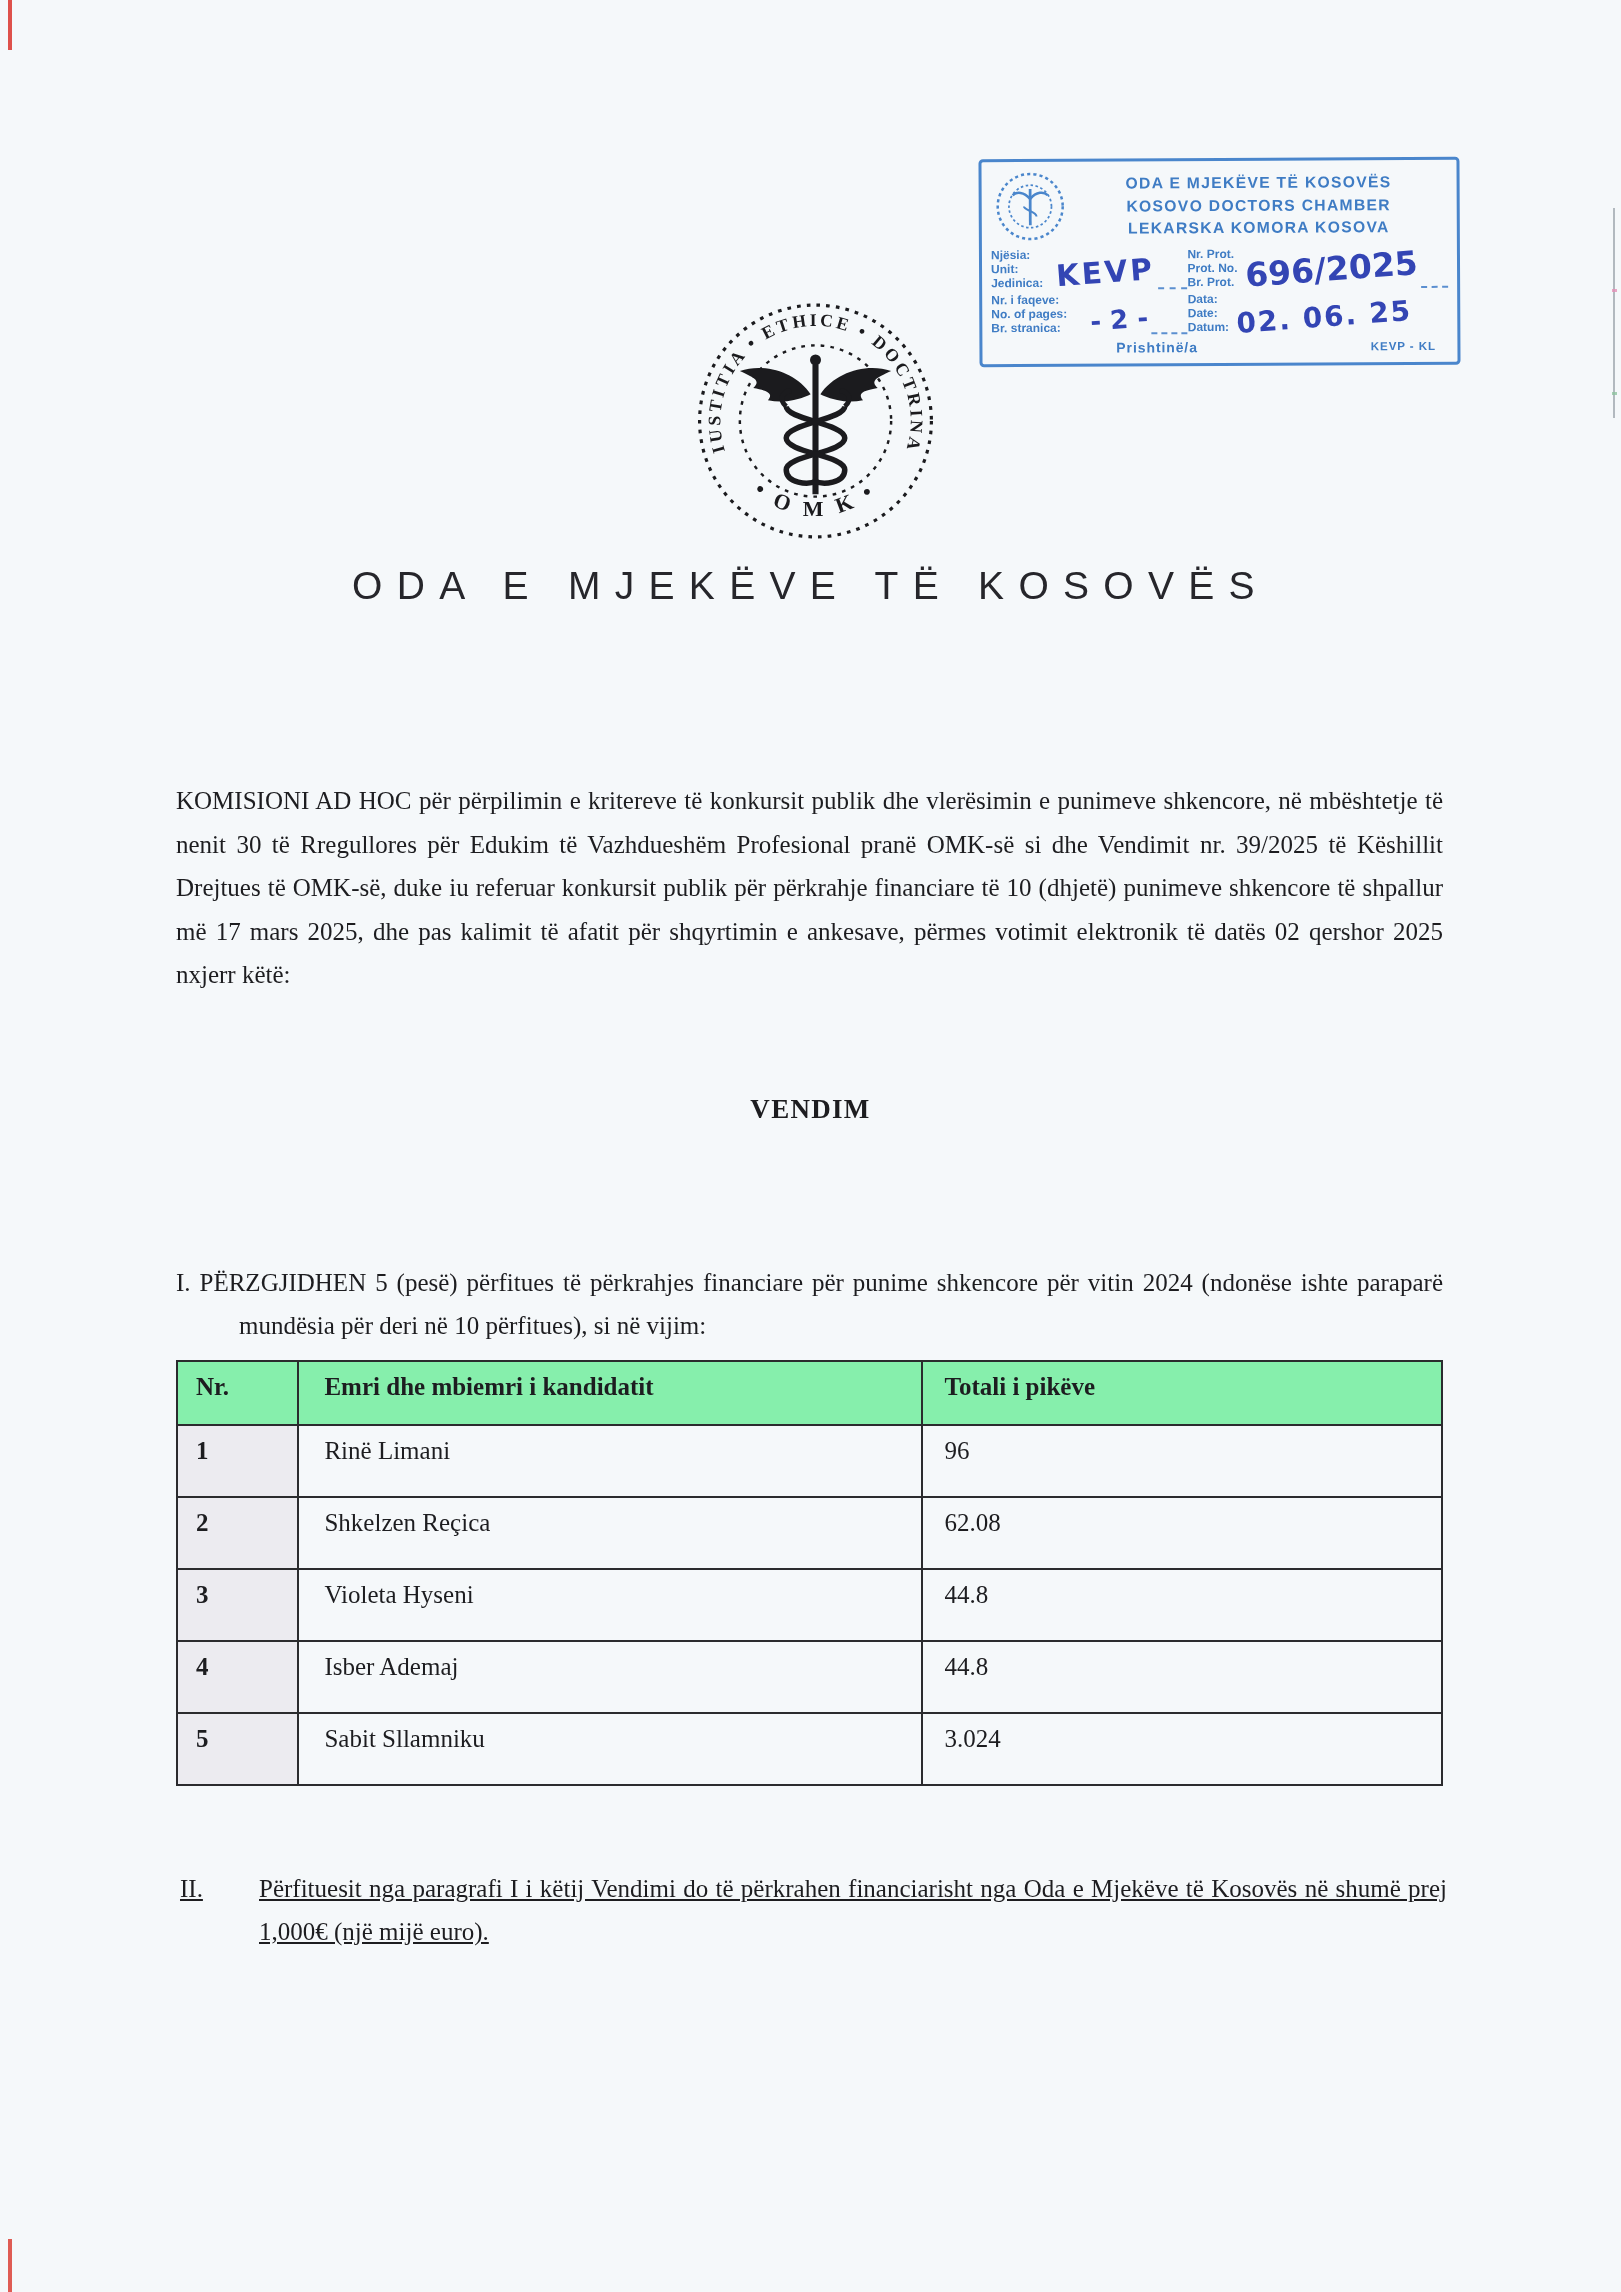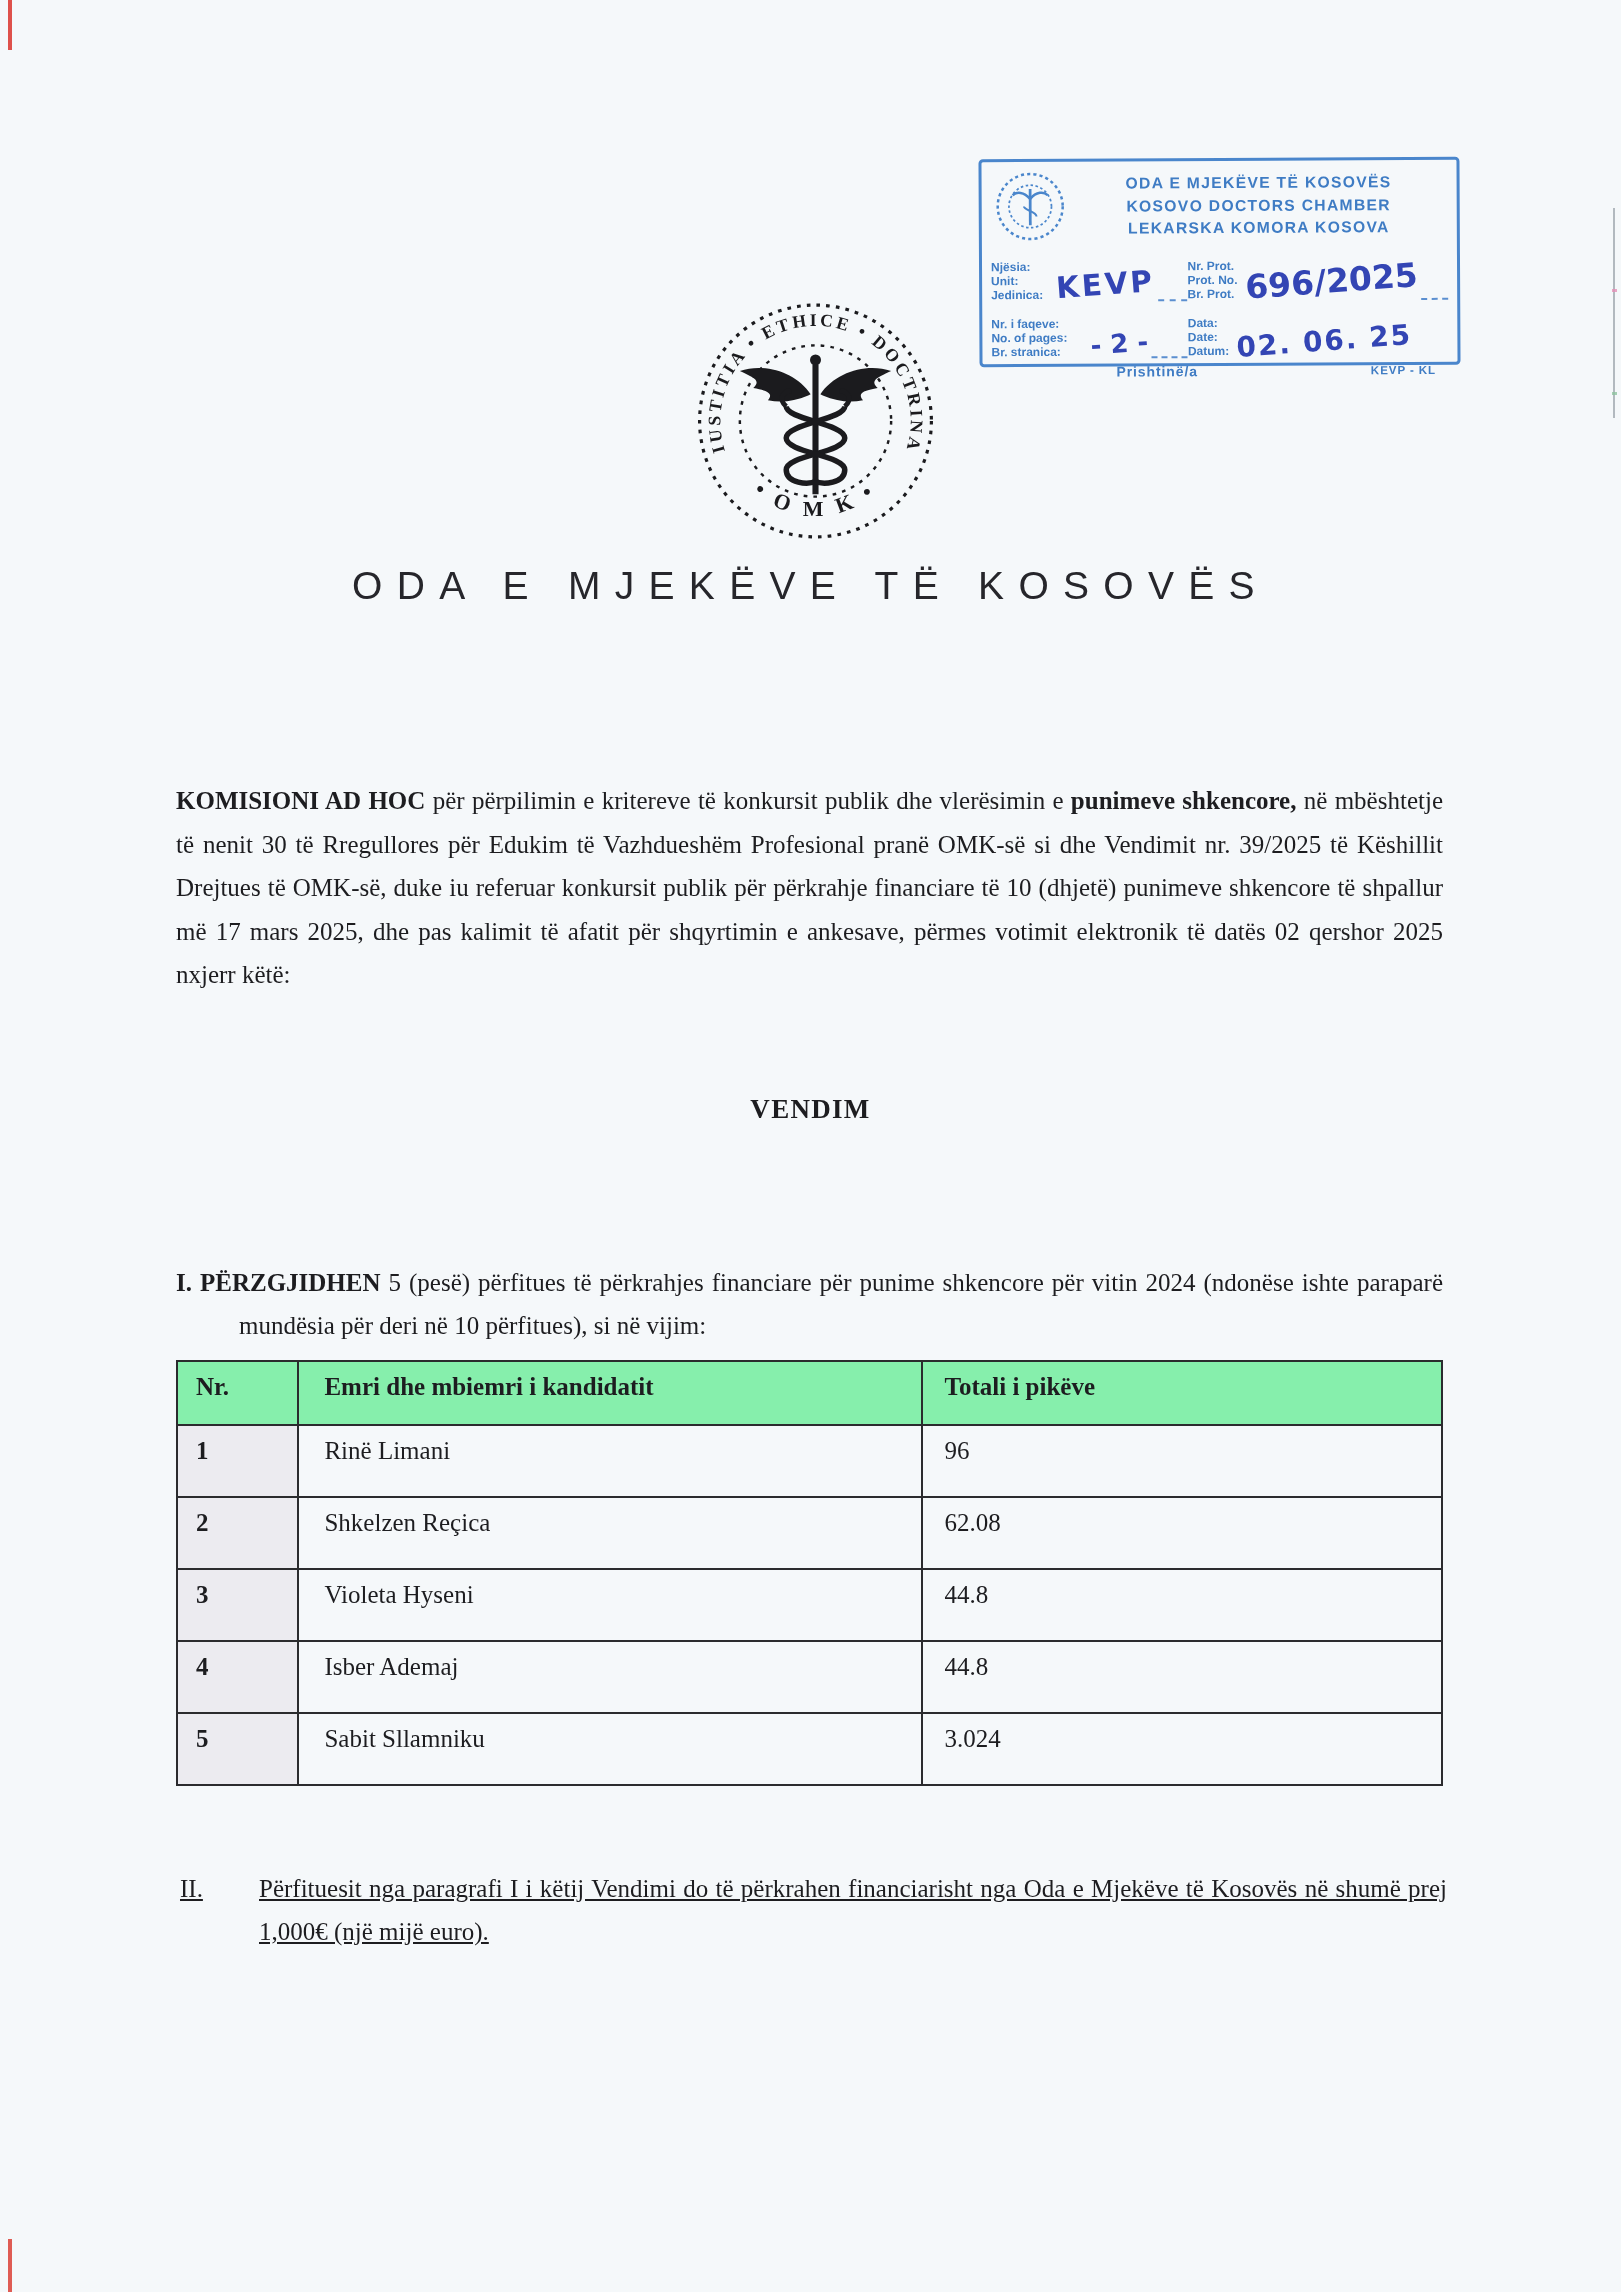--- a/index.html
+++ b/index.html
@@ -23,21 +23,21 @@
     color:#3f7cc4;font-family:"Liberation Sans",sans-serif;
     box-sizing:border-box;padding:5.4px 9px 3.6px 9px;
     transform:rotate(-.3deg);
   }
   .stamp-top{display:flex;align-items:flex-start;}
   .stamp-seal{width:79px;height:75px;flex:0 0 auto;margin-top:1.8px;}
   .stamp-org{flex:1;text-align:center;font-weight:bold;font-size:15.7px;letter-spacing:1.3px;line-height:1.45;padding-top:5.4px;}
   .stamp-fields{display:flex;margin-top:3.6px;}
   .stamp-col{flex:1;position:relative;}
   .fieldgroup{display:flex;align-items:flex-end;margin-bottom:2.7px;}
-  .labels{font-size:12px;font-weight:bold;line-height:1.18;white-space:nowrap;margin-top:12px;}
+  .labels{font-size:12px;font-weight:bold;line-height:1.18;white-space:nowrap;}
   .hand{
     font-family:"DejaVu Sans",sans-serif;color:#3345b4;font-weight:bold;
     transform:rotate(-4deg);display:inline-block;
   }
   .val-unit{font-size:29.6px;margin-left:12.5px;letter-spacing:2.7px;}
   .val-pages{font-size:26px;margin-left:23px;}
   .val-prot{font-size:33px;margin-left:7.2px;white-space:nowrap;position:relative;z-index:2;}
   .val-date{font-size:28px;margin-left:7.2px;letter-spacing:1.8px;white-space:nowrap;}
   .dashline{border-bottom:2.2px dashed #5b8fd0;flex:1;margin-left:3.6px;min-width:27px;}
   .stamp-footer{display:flex;align-items:center;margin-top:1.8px;}
@@ -54,21 +54,21 @@
     letter-spacing:14.3px;color:#26262b;white-space:nowrap;
   }
   .org-sub{
     font-family:"Liberation Sans",sans-serif;font-size:17px;font-weight:bold;
     letter-spacing:4.5px;color:#26262b;margin-top:10.7px;
   }
 
   
   .intro{position:absolute;left:176px;top:754px;width:1267px;
     font-size:25px;line-height:1.74;text-align:justify;}
-  .b{font-weight:bold;}
+  .b{font-weight:normal;}
   .vendim{position:absolute;left:0;top:1094px;width:100%;text-align:center;
     font-size:27px;font-weight:bold;letter-spacing:1.3px;}
   .sec1{position:absolute;left:176px;top:1236px;width:1267px;
     font-size:25px;line-height:1.72;text-align:justify;
     padding-left:63px;text-indent:-63px;box-sizing:border-box;}
 
   
   .tbl-wrap{position:absolute;left:176px;top:1360px;width:1267px;}
   table{border-collapse:collapse;width:100%;font-size:25px;}
   table,th,td{border:2.2px solid #2b2b2e;}

